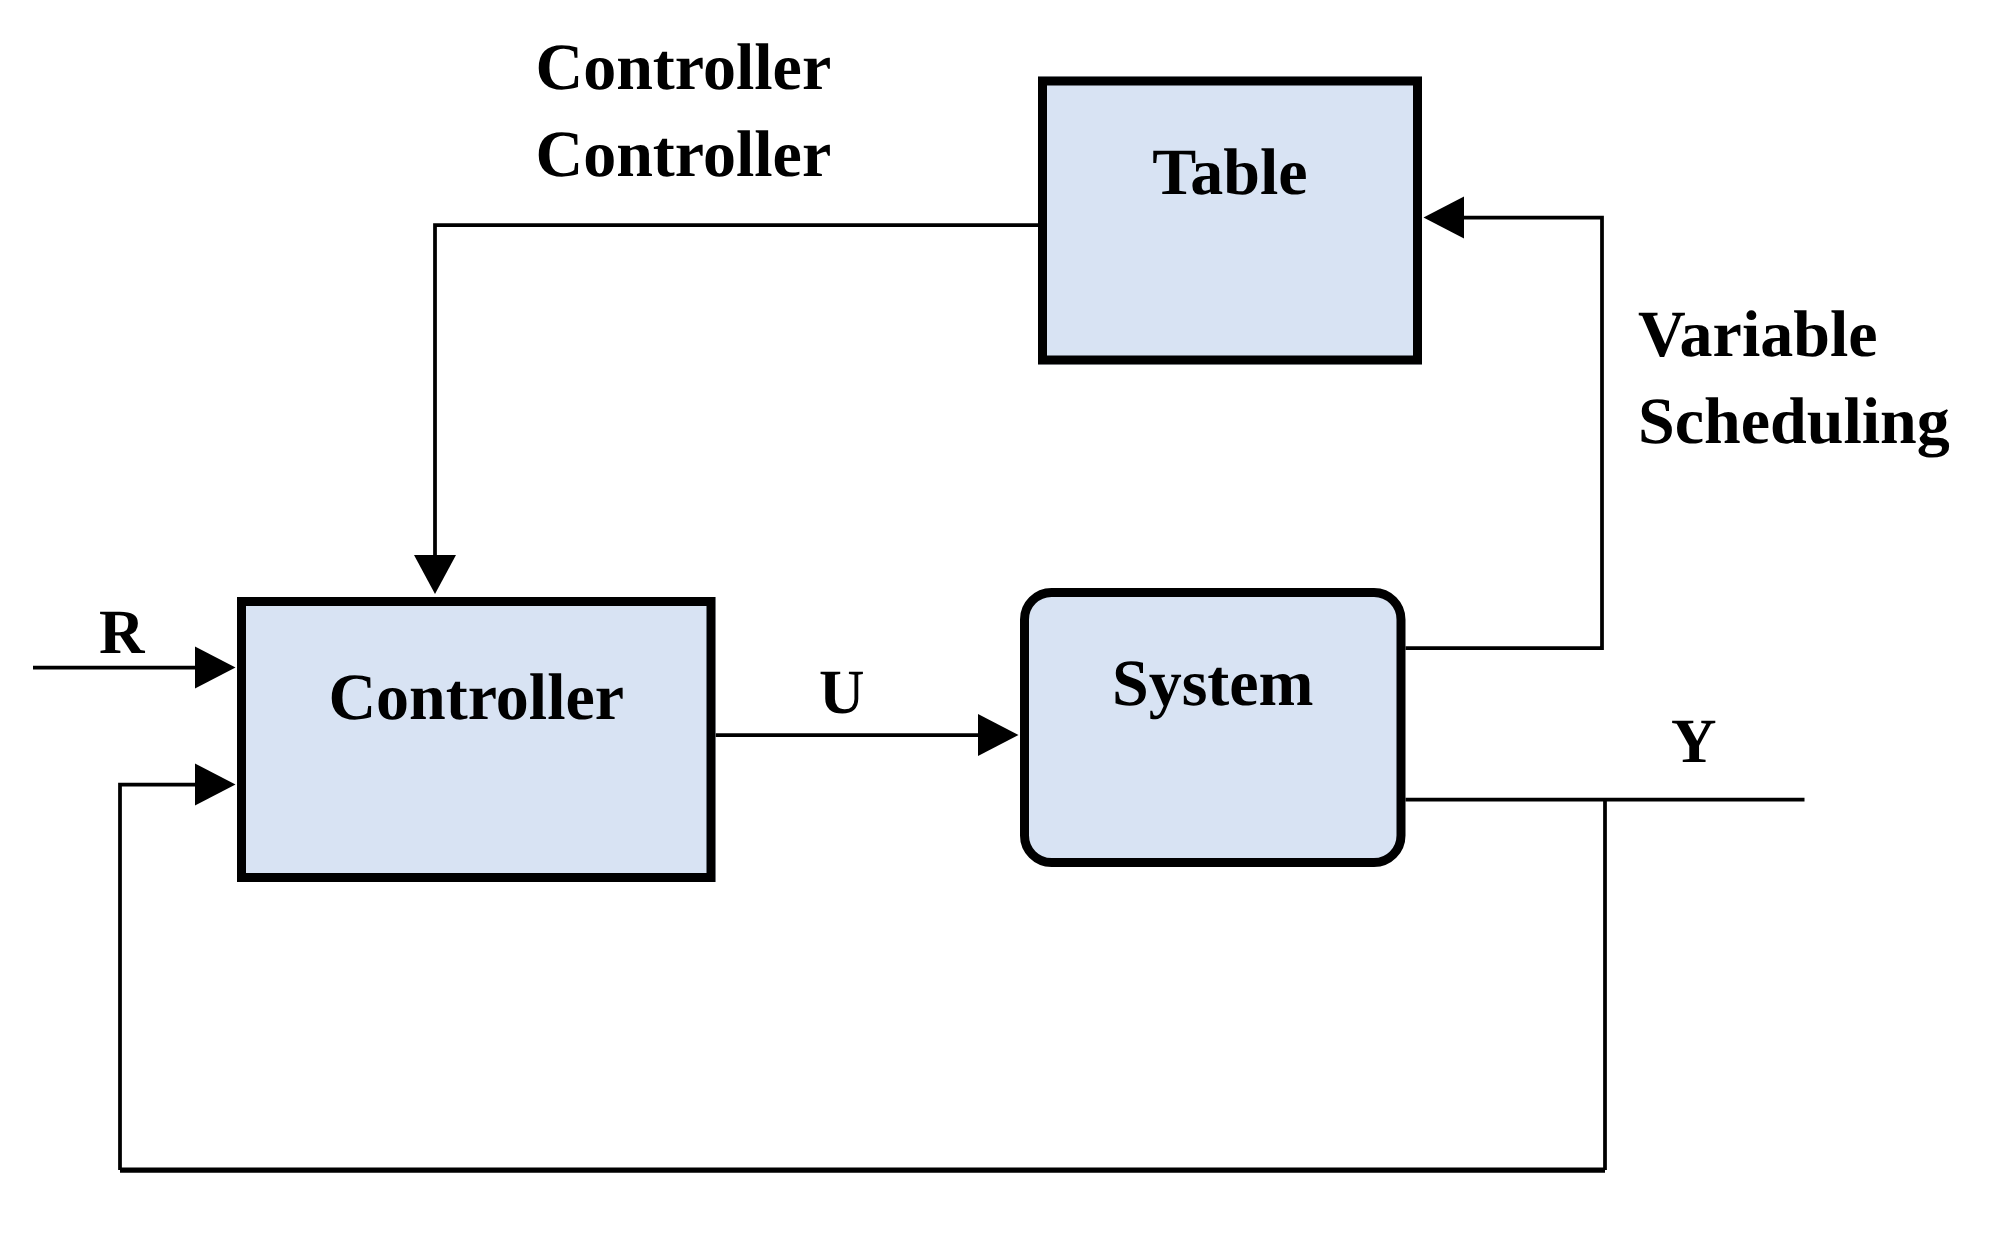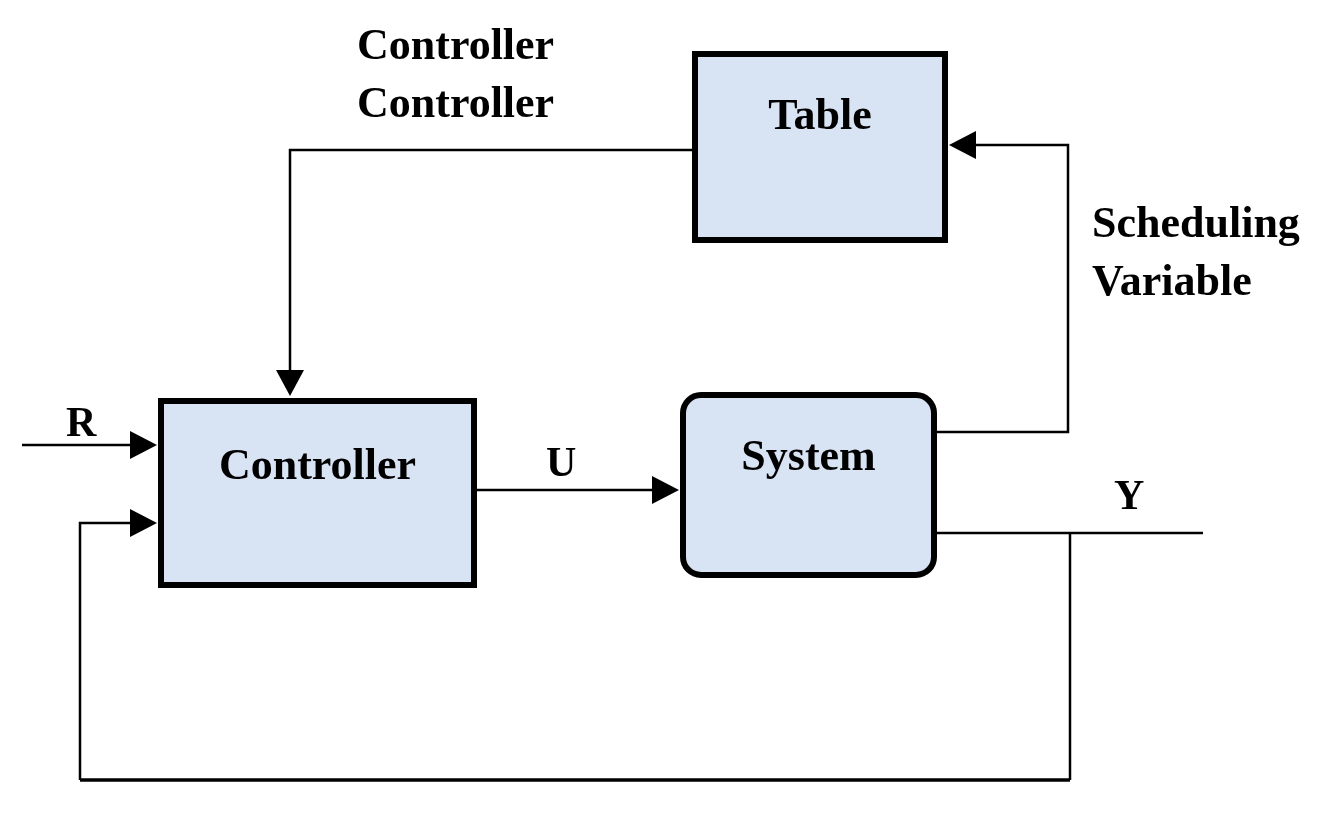--- a/index.html
+++ b/index.html
@@ -107,21 +107,21 @@
   <div class="block block-system">
     <span>System</span>
   </div>
 
   <div class="float-label lbl-controller-parameters">
     <div>Controller</div>
     <div>Controller</div>
   </div>
 
   <div class="float-label lbl-scheduling-variable">
+    <div>Variable</div>
     <div>Scheduling</div>
-    <div>Variable</div>
   </div>
 
   <div class="signal-label lbl-r">R</div>
   <div class="signal-label lbl-u">U</div>
   <div class="signal-label lbl-y">Y</div>
 
 </div>
 
 </body></html>

